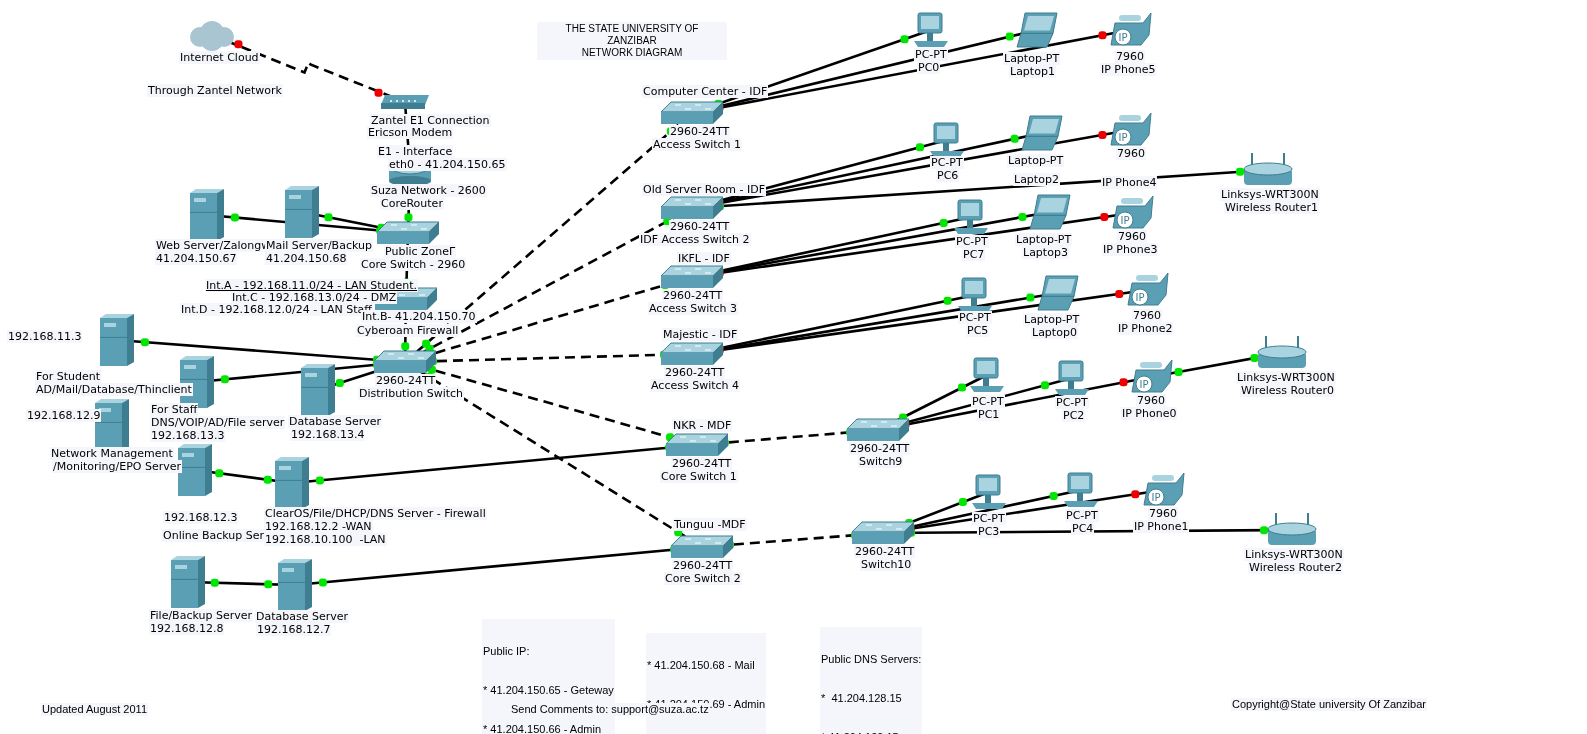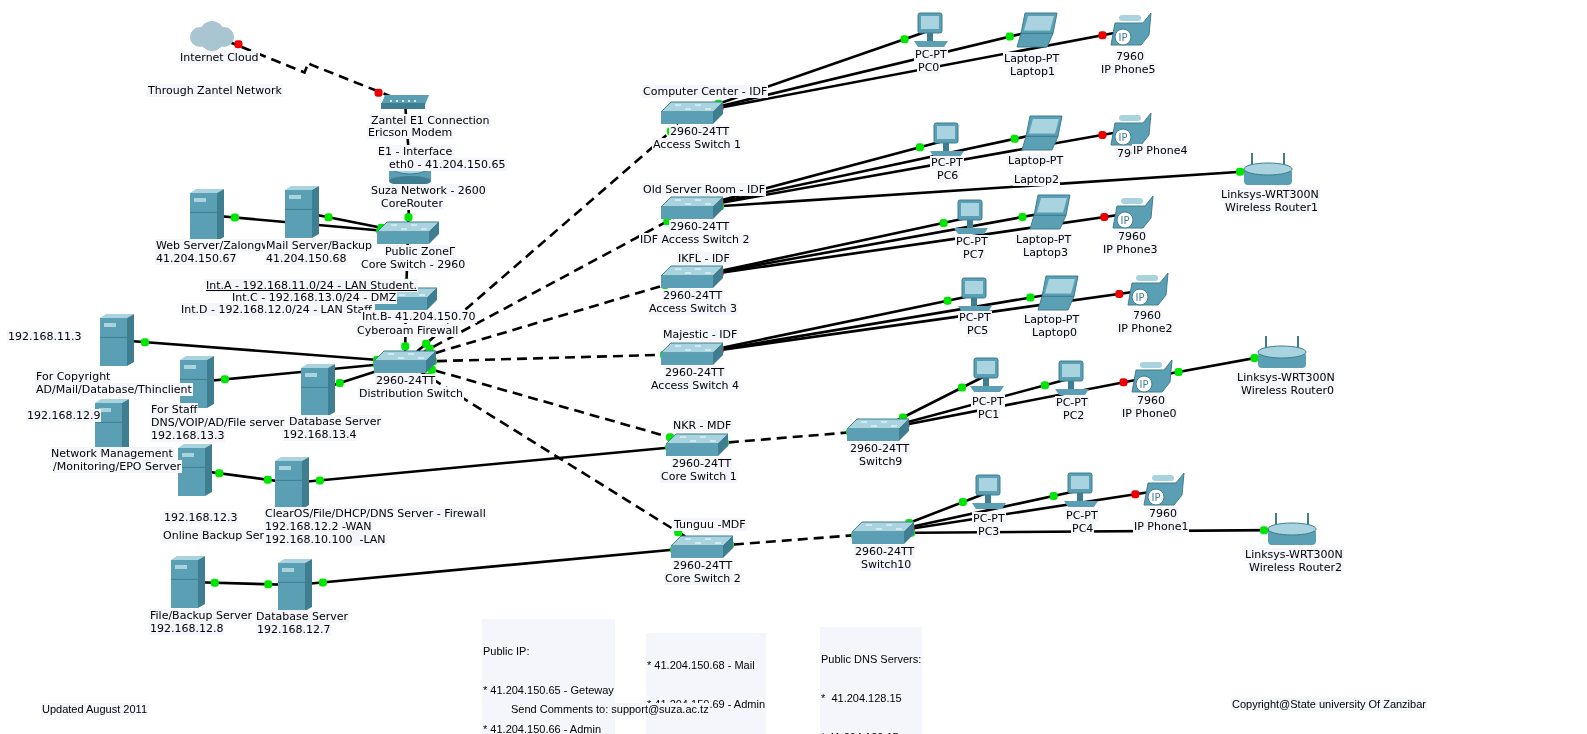--- a/index.html
+++ b/index.html
@@ -538,20 +538,24 @@
         </g>
         <g transform="translate(1266,513)">
           <line x1="10" y1="0" x2="10" y2="12" stroke="#3f7e91" stroke-width="2"></line>
           <line x1="42" y1="0" x2="42" y2="12" stroke="#3f7e91" stroke-width="2"></line>
           <rect x="2" y="16" width="48" height="16" rx="4" fill="#5a9fb3"></rect>
           <ellipse cx="26" cy="16" rx="24" ry="6" fill="#a9d3de" stroke="#3f7e91"></ellipse>
         </g>
       </g>
     </svg>
 
+  <div class="title" style="left:537px; top:22px; width:182px;">
+    <div>THE STATE UNIVERSITY OF ZANZIBAR</div>
+    <div>NETWORK DIAGRAM</div>
+  </div>
 
   <div id="devices-layer">
       <div class="lbl" style="left: 179px; top: 51px;">Internet Cloud</div>
       <div class="lbl" style="left: 147px; top: 68px; margin-top: 16px;">Through Zantel Network</div>
       <div class="lbl" style="left: 370px; top: 114px;">Zantel E1 Connection</div>
       <div class="lbl" style="left: 367px; top: 126px;">Ericson Modem</div>
       <div class="lbl" style="left: 377px; top: 145px;">E1 - Interface</div>
       <div class="lbl" style="left: 388px; top: 158px;">eth0 - 41.204.150.65</div>
       <div class="lbl" style="left: 370px; top: 184px;">Suza Network - 2600</div>
       <div class="lbl" style="left: 380px; top: 197px;">CoreRouter</div>
@@ -562,27 +566,27 @@
       <div class="lbl" style="left: 384px; top: 245px;">Public ZoneΓ</div>
       <div class="lbl" style="left: 360px; top: 258px;">Core Switch - 2960</div>
       <div class="lbl" style="left: 205px; top: 279px; text-decoration: underline;">Int.A - 192.168.11.0/24 - LAN Student.</div>
       <div class="lbl" style="left: 231px; top: 291px;">Int.C - 192.168.13.0/24 - DMZ</div>
       <div class="lbl" style="left: 180px; top: 303px;">Int.D - 192.168.12.0/24 - LAN Staff</div>
       <div class="lbl" style="left: 361px; top: 310px;">Int.B- 41.204.150.70</div>
       <div class="lbl" style="left: 356px; top: 324px;">Cyberoam Firewall</div>
       <div class="lbl" style="left: 375px; top: 374px;">2960-24TT</div>
       <div class="lbl" style="left: 358px; top: 387px;">Distribution Switch</div>
       <div class="lbl" style="left: 7px; top: 330px;">192.168.11.3</div>
-      <div class="lbl" style="left: 35px; top: 370px;">For Copyright</div>
+      <div class="lbl" style="left: 35px; top: 370px;">For Student</div>
       <div class="lbl" style="left: 35px; top: 383px;">AD/Mail/Database/Thinclient</div>
       <div class="lbl" style="left: 150px; top: 403px;">For Staff</div>
       <div class="lbl" style="left: 150px; top: 416px;">DNS/VOIP/AD/File server</div>
       <div class="lbl" style="left: 150px; top: 429px;">192.168.13.3</div>
       <div class="lbl" style="left: 288px; top: 415px;">Database Server</div>
-      <div class="lbl" style="left: 282px; top: 428px;">192.168.13.4</div>
+      <div class="lbl" style="left: 290px; top: 428px;">192.168.13.4</div>
       <div class="lbl" style="left: 26px; top: 409px;">192.168.12.9</div>
       <div class="lbl" style="left: 50px; top: 447px;">Network Management</div>
       <div class="lbl" style="left: 52px; top: 460px;">/Monitoring/EPO Server</div>
       <div class="lbl" style="left: 162px; top: 513px; margin-top: 16px;">Online Backup Server</div>
       <div class="lbl" style="left: 163px; top: 511px;">192.168.12.3</div>
       <div class="lbl" style="left: 264px; top: 507px;">ClearOS/File/DHCP/DNS Server - Firewall</div>
       <div class="lbl" style="left: 264px; top: 520px;">192.168.12.2 -WAN</div>
       <div class="lbl" style="left: 264px; top: 533px;">192.168.10.100  -LAN</div>
       <div class="lbl" style="left: 149px; top: 609px;">File/Backup Server</div>
       <div class="lbl" style="left: 149px; top: 622px;">192.168.12.8</div>
@@ -614,21 +618,21 @@
       <div class="lbl" style="left: 917px; top: 61px;">PC0</div>
       <div class="lbl" style="left: 1003px; top: 52px;">Laptop-PT</div>
       <div class="lbl" style="left: 1009px; top: 65px;">Laptop1</div>
       <div class="lbl" style="left: 1115px; top: 50px;">7960</div>
       <div class="lbl" style="left: 1100px; top: 63px;">IP Phone5</div>
       <div class="lbl" style="left: 930px; top: 156px;">PC-PT</div>
       <div class="lbl" style="left: 936px; top: 169px;">PC6</div>
       <div class="lbl" style="left: 1007px; top: 154px;">Laptop-PT</div>
       <div class="lbl" style="left: 1013px; top: 173px;">Laptop2</div>
       <div class="lbl" style="left: 1116px; top: 147px;">7960</div>
-      <div class="lbl" style="left: 1101px; top: 144px; margin-left: 31px;">IP Phone4</div>
+      <div class="lbl" style="left: 1101px; top: 176px;">IP Phone4</div>
       <div class="lbl" style="left: 1220px; top: 188px;">Linksys-WRT300N</div>
       <div class="lbl" style="left: 1224px; top: 201px;">Wireless Router1</div>
       <div class="lbl" style="left: 955px; top: 235px;">PC-PT</div>
       <div class="lbl" style="left: 962px; top: 248px;">PC7</div>
       <div class="lbl" style="left: 1015px; top: 233px;">Laptop-PT</div>
       <div class="lbl" style="left: 1022px; top: 246px;">Laptop3</div>
       <div class="lbl" style="left: 1117px; top: 230px;">7960</div>
       <div class="lbl" style="left: 1102px; top: 243px;">IP Phone3</div>
       <div class="lbl" style="left: 958px; top: 311px;">PC-PT</div>
       <div class="lbl" style="left: 966px; top: 324px;">PC5</div>

